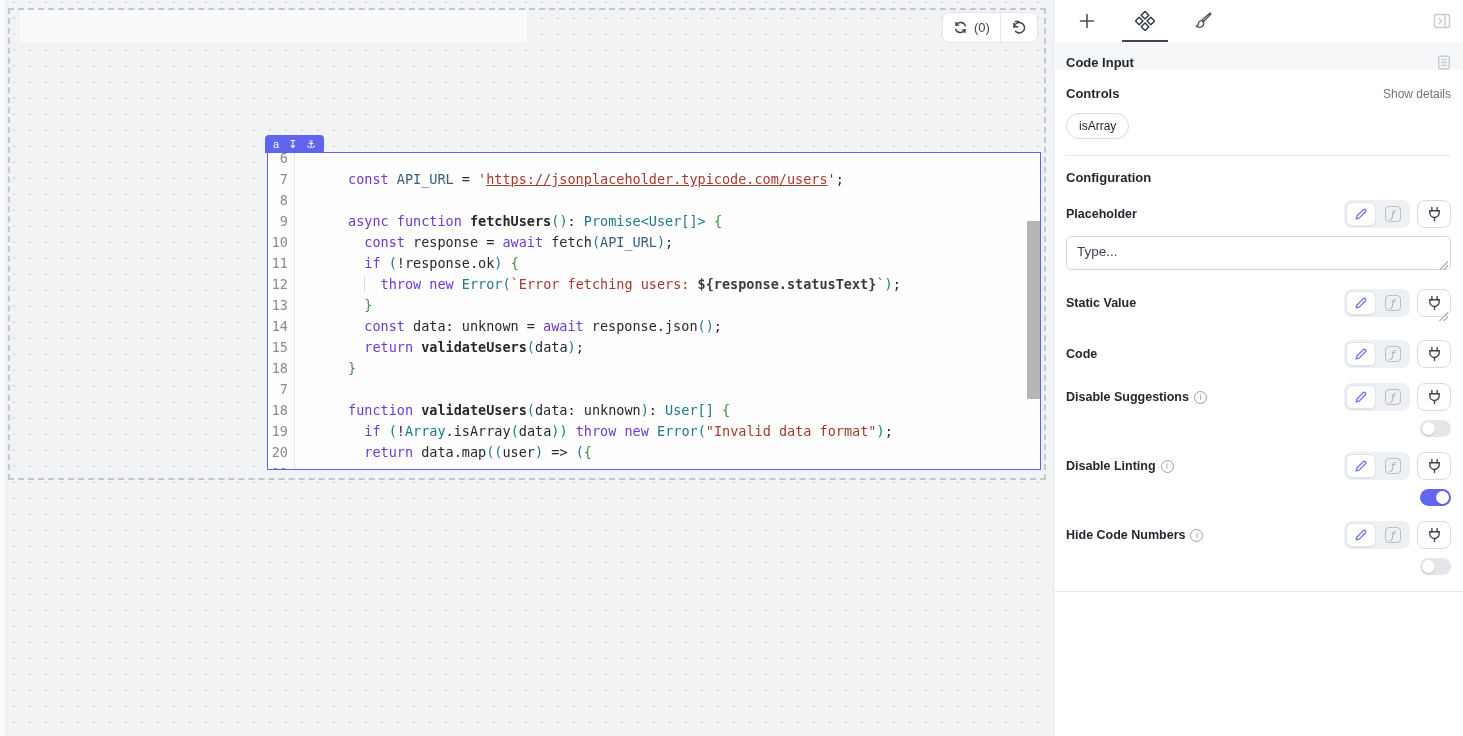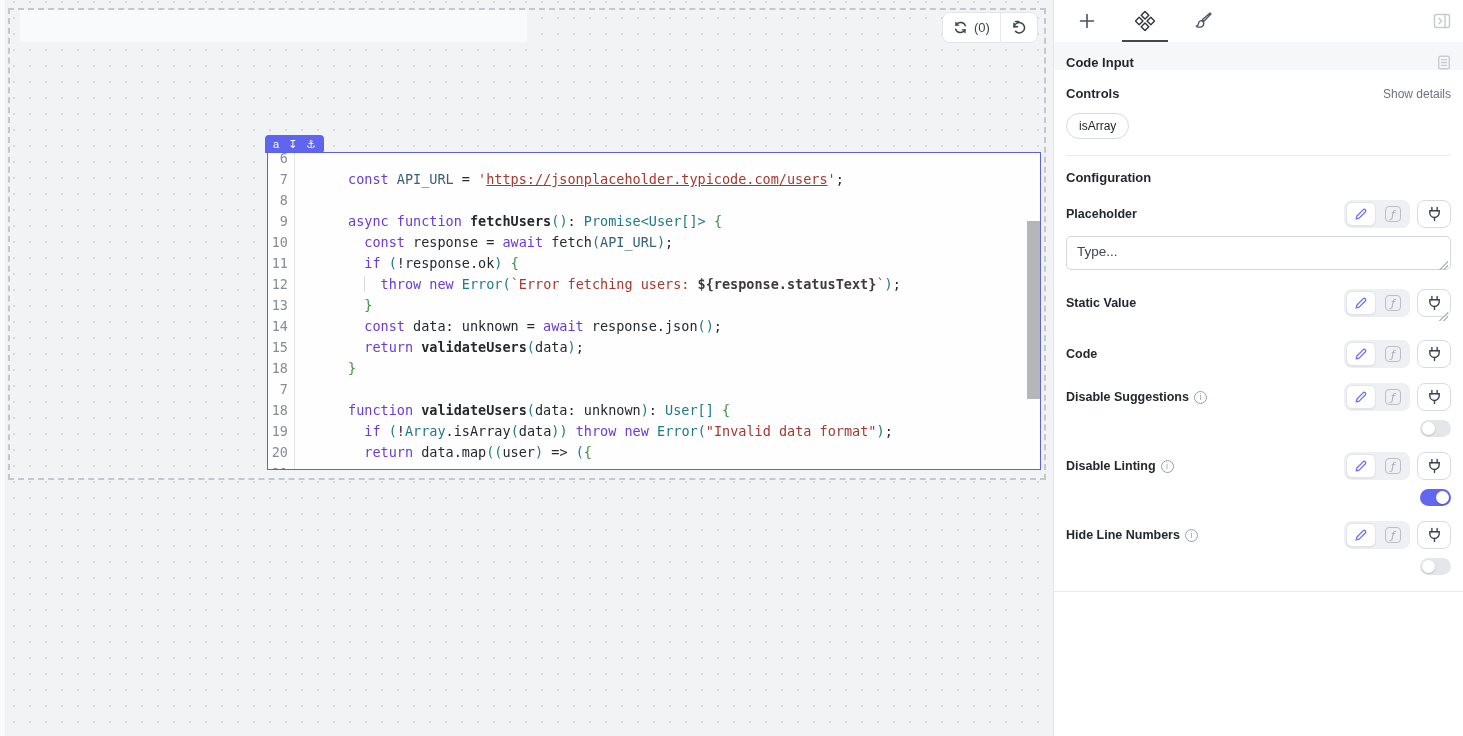--- a/index.html
+++ b/index.html
@@ -357,21 +357,21 @@
       <div class="toggle-row">
           <span class="toggle on">
             <span class="knob"></span>
           </span>
         </div>
     </div>
 
     <div class="field">
       <div class="field-row">
         <span class="f-label">
-            <span>Hide Line Numbers</span>
+            <span>Hide Code Numbers</span>
             <span class="info-i">i</span>
           </span>
         <span class="ctl-cluster">
           <span class="seg">
             <button class="seg-btn on">
                 <svg width="14" height="14" viewBox="0 0 16 16" fill="none" stroke="currentColor" stroke-width="1.5" stroke-linejoin="round">
                   <path d="M2.5 13.5 l.9-3.2 L10.6 3 a1.8 1.8 0 0 1 2.5 2.5 L5.9 12.7 z"></path>
                 </svg>
               </button>
             <button class="seg-btn">

